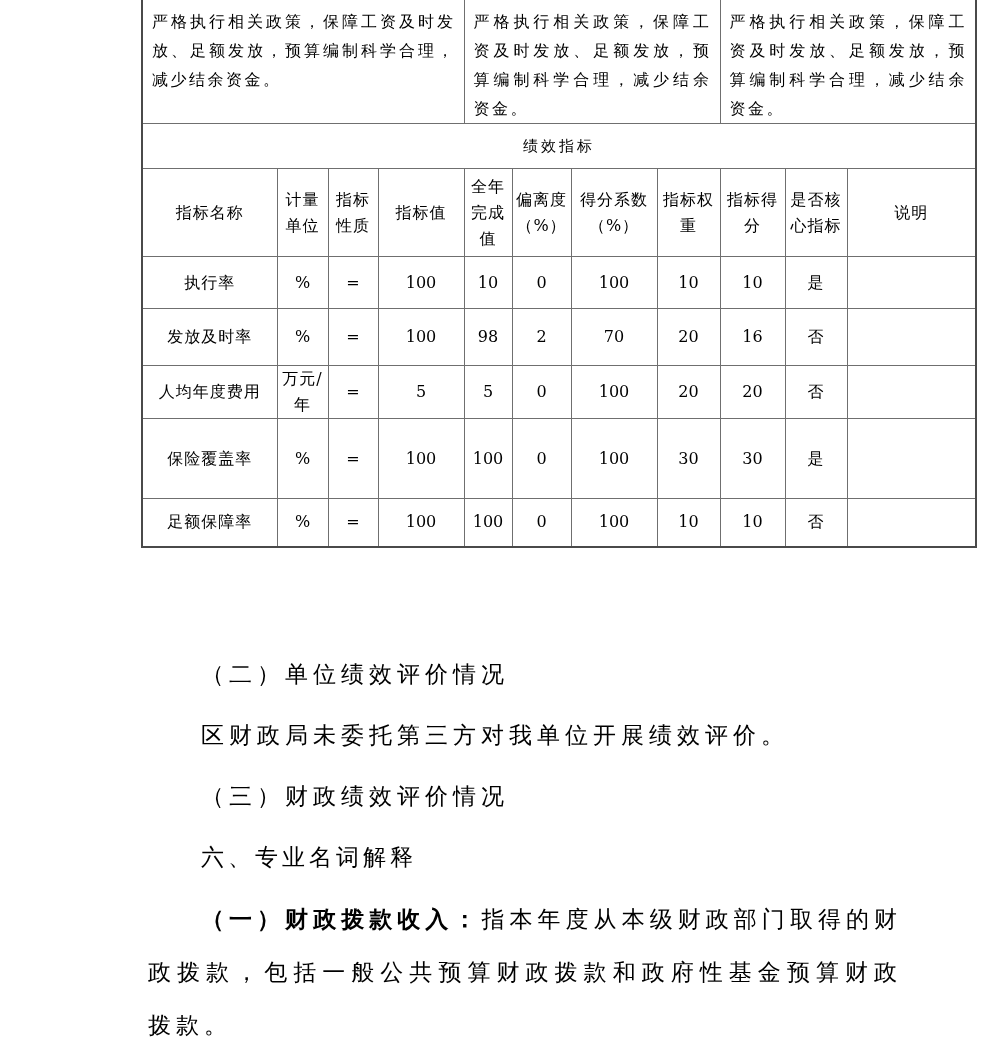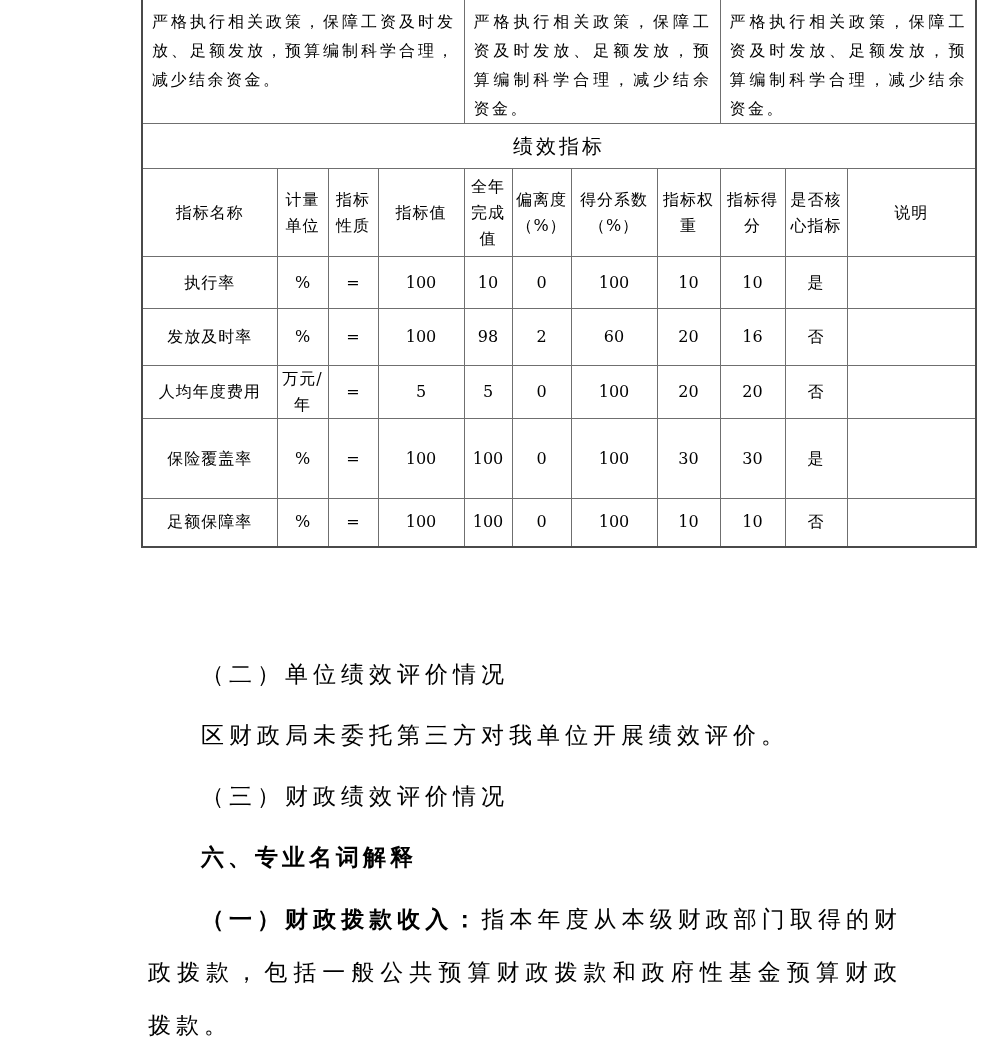--- a/index.html
+++ b/index.html
@@ -36,21 +36,21 @@
     vertical-align: top;
     text-align: justify;
     text-justify: inter-character;
     padding: 7px 8px 0 9px;
     font-size: 16px;
     line-height: 29px;
     letter-spacing: 2.5px;
   }
   tr.toprow { height: 110px; }
   tr.sectionrow { height: 45px; }
-  tr.sectionrow td { font-size: 20px; letter-spacing: 3px; }
+  tr.sectionrow td { font-size: 15px; letter-spacing: 3px; }
   tr.headrow { height: 88px; }
   tr.headrow th { letter-spacing: 1px; }
   tr.r0 { height: 52px; }
   tr.r1 { height: 58px; }
   tr.r2 { height: 57px; }
   tr.r3 { height: 53px; }
   tr.r4 { height: 80px; }
   tr.r5 { height: 48px; }
   td.num { font-size: 17px; letter-spacing: 0; }
   td.cn  { letter-spacing: 1px; }
@@ -59,21 +59,21 @@
   .bodytext {
     position: absolute; left: 140px; top: 640px; width: 770px;
     font-size: 23px;
     letter-spacing: 5px;
     line-height: 53px;
   }
   .bodytext p { margin: 8px; }
   .indent { text-indent: 53px; }
   .h-bold {
     font-family: "DejaVu Sans", "Liberation Sans", sans-serif;
-    font-weight: bold;
+    font-weight: normal;
     letter-spacing: 4px;
   }
   .term {
     text-indent: 53px;
     text-align: justify;
     text-justify: inter-character;
   }
   .term .lbl { font-weight: bold; }
 </style>
 </head>
@@ -136,21 +136,21 @@
     </tr>
 
 
     <tr class="r2">
       <td class="cn">发放及时率</td>
       <td class="num">%</td>
       <td class="num">=</td>
       <td class="num">100</td>
       <td class="num">98</td>
       <td class="num">2</td>
-      <td class="num">60</td>
+      <td class="num">70</td>
       <td class="num">20</td>
       <td class="num">16</td>
       <td class="cn">否</td>
       <td class="cn"></td>
     </tr>
 
     <tr class="r3">
       <td class="cn">人均年度费用</td>
       <td class="cn">万元/年</td>
       <td class="num">=</td>

